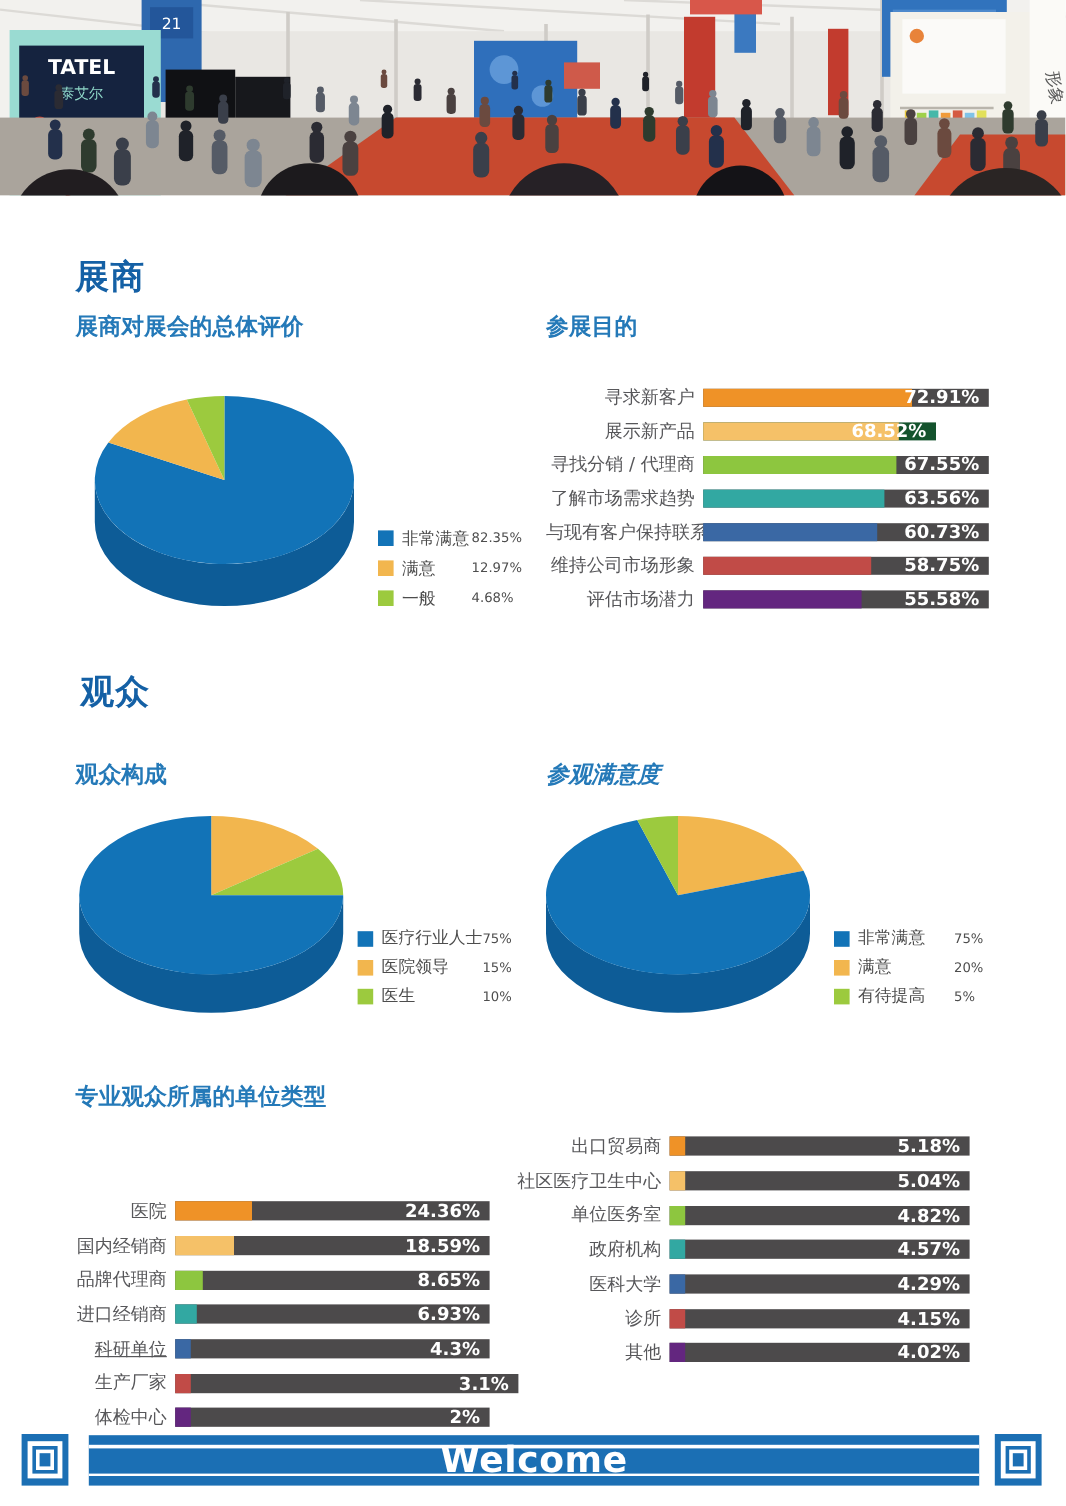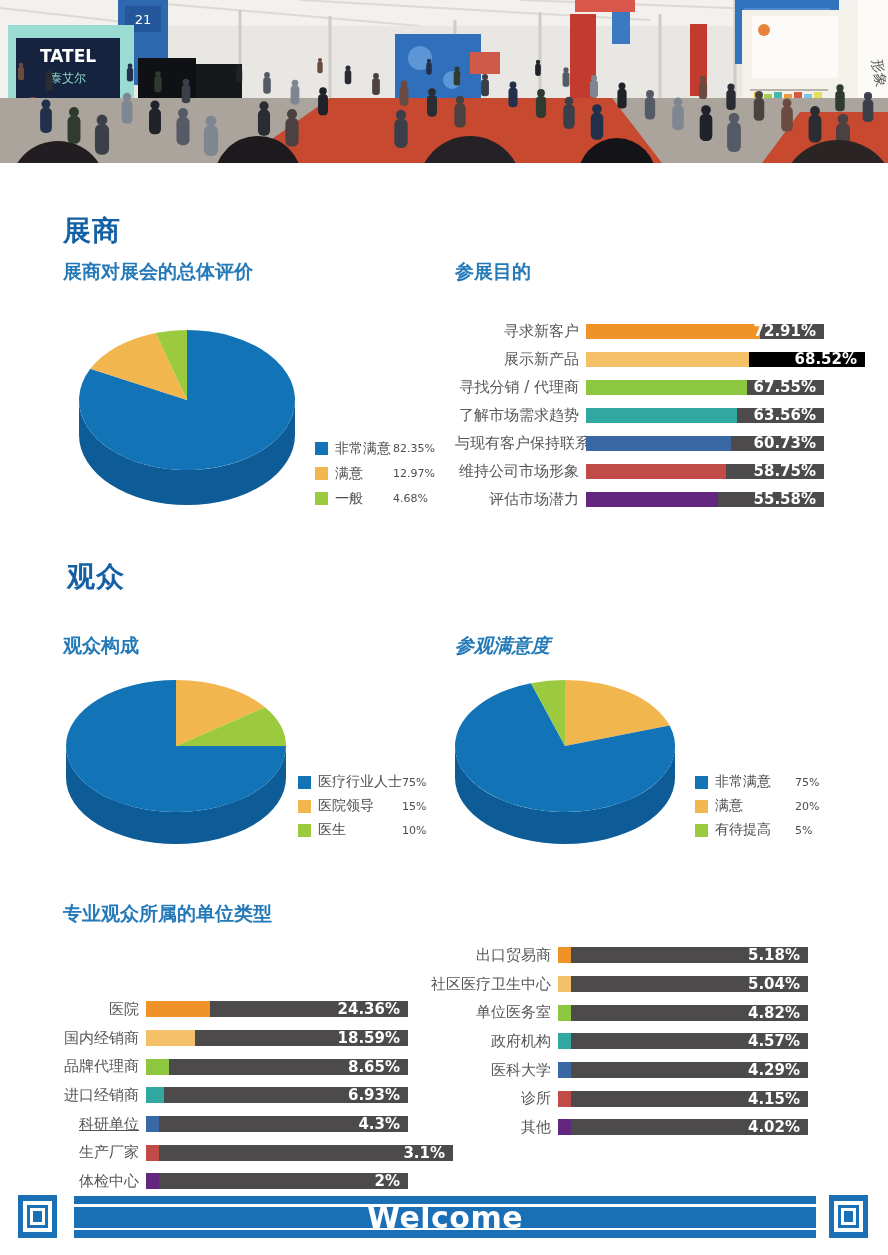--- a/index.html
+++ b/index.html
@@ -338,21 +338,21 @@
   <div id="bars1" class="abs bars" style="left:455px;top:317px;width:369px;">
       <div class="row" style="height: 28px;">
         <div class="lbl" style="width: 124px;">寻求新客户</div>
         <div class="track" style="width: 238px; height: 15px; background: rgb(76, 74, 75);">
           <div class="fill" style="width: 173.526px; background: rgb(239, 146, 39);"></div>
           <span class="val">72.91%</span>
         </div>
       </div>
       <div class="row" style="height: 28px;">
         <div class="lbl" style="width: 124px;">展示新产品</div>
-        <div class="track" style="width: 279px; height: 15px; background: #000000;">
+        <div class="track" style="width: 194px; height: 15px; background: #14532d;">
           <div class="fill" style="width: 163.078px; background: rgb(245, 193, 104);"></div>
           <span class="val">68.52%</span>
         </div>
       </div>
       <div class="row" style="height: 28px;">
         <div class="lbl" style="width: 124px;">寻找分销 / 代理商</div>
         <div class="track" style="width: 238px; height: 15px; background: rgb(76, 74, 75);">
           <div class="fill" style="width: 160.769px; background: rgb(141, 198, 63);"></div>
           <span class="val">67.55%</span>
         </div>
@@ -471,21 +471,21 @@
       </div>
       <div class="row" style="height: 28.7px;">
         <div class="lbl" style="width: 77px; text-decoration: underline;">科研单位</div>
         <div class="track" style="width: 262px; height: 16px; background: rgb(76, 74, 75);">
           <div class="fill" style="width: 13px; background: rgb(58, 104, 164);"></div>
           <span class="val">4.3%</span>
         </div>
       </div>
       <div class="row" style="height: 28.7px;">
         <div class="lbl" style="width: 77px;">生产厂家</div>
-        <div class="track" style="width: 286px; height: 16px; background: rgb(76, 74, 75); padding-left: 21px;">
+        <div class="track" style="width: 286px; height: 16px; background: rgb(76, 74, 75);">
           <div class="fill" style="width: 13px; background: rgb(193, 75, 71);"></div>
           <span class="val">3.1%</span>
         </div>
       </div>
       <div class="row" style="height: 28.7px;">
         <div class="lbl" style="width: 77px;">体检中心</div>
         <div class="track" style="width: 262px; height: 16px; background: rgb(76, 74, 75);">
           <div class="fill" style="width: 13px; background: rgb(99, 38, 127);"></div>
           <span class="val">2%</span>
         </div>

